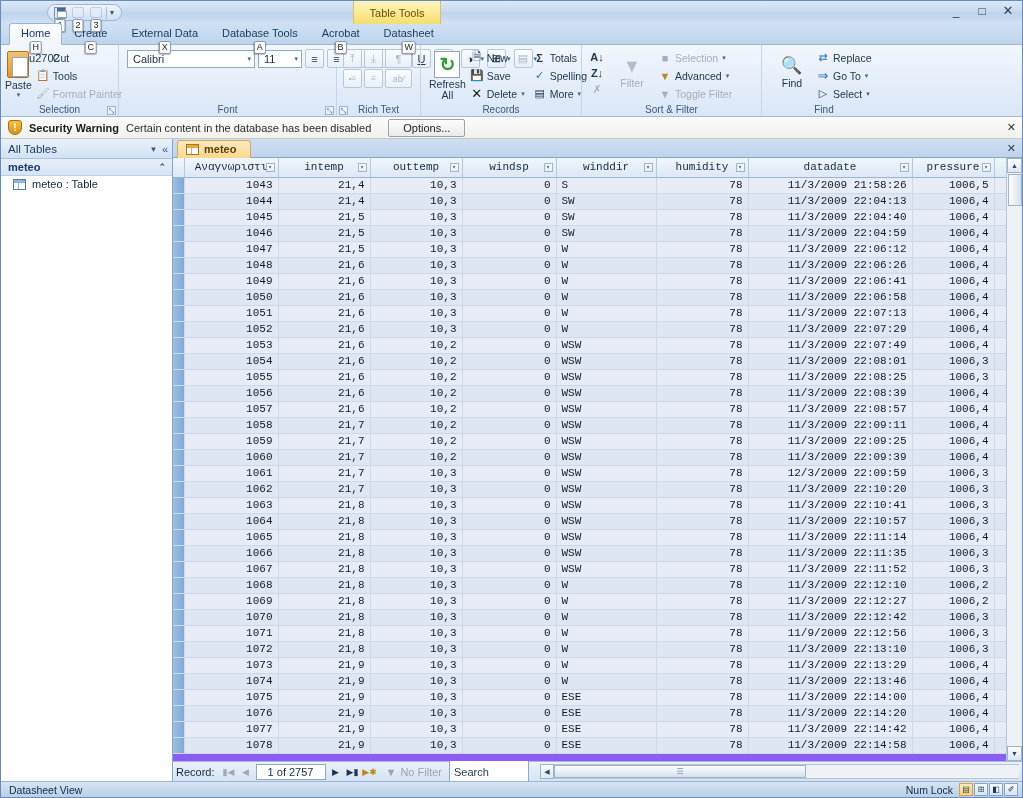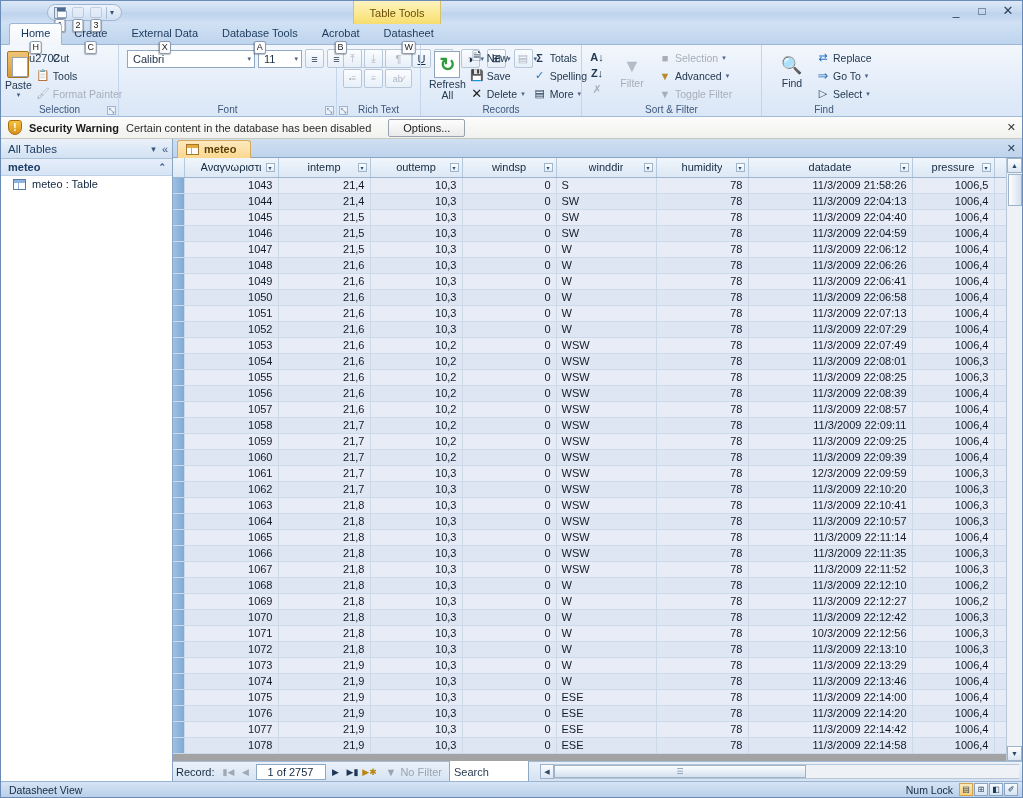--- a/index.html
+++ b/index.html
@@ -274,21 +274,21 @@
     border-radius:3px 3px 0 0;
     font-size:11px; font-weight:bold; color:#5b3f08;
     margin-bottom:-1px;
   }
   .doctab .tbl-ico{border-color:#a5762a;}
   .doctab .tbl-ico:before{background:#e3a93c;}
   .doctab .tbl-ico:after{background:#e3a93c;}
   .doctabs-close{position:absolute;right:6px;top:3px;font-size:11px;color:#2b3f58;}
 
   .grid-wrap { flex:1; display:flex; min-height:0; }
-  .grid-scroll { flex:1; overflow:hidden; position:relative; background:#a3a3a3; }
+  .grid-scroll { flex:1; overflow:hidden; position:relative; background:#8b5cf6;font-family:Liberation Mono, monospace; }
   table.grid { border-collapse:collapse; width:100%; table-layout:fixed; }
   table.grid th {
     height:19px;
     background: linear-gradient(180deg,#f0f5fb 0%, #dce8f5 100%);
     border-right:1px solid #b4c8de; border-bottom:1px solid #9db5d0;
     font-weight:normal; font-size:11px; color:#14293f;
     padding:0 4px; position:relative; text-align:center;
   }
   table.grid th .hdr { display:flex; align-items:center; justify-content:center; gap:2px; }
   table.grid th .hdr .lbl{overflow:hidden;text-overflow:clip;white-space:nowrap;}
@@ -1105,21 +1105,21 @@
                   <td class="num">41</td>
                 </tr>
                 <tr class="r-odd">
                   <td class="rowsel"></td>
                   <td class="num">1071</td>
                   <td class="num">21,8</td>
                   <td class="num">10,3</td>
                   <td class="num">0</td>
                   <td class="txt">W</td>
                   <td class="num">78</td>
-                  <td class="num">10/3/2009 22:12:56</td>
+                  <td class="num">11/9/2009 22:12:56</td>
                   <td class="num">1006,3</td>
                   <td class="num">41</td>
                 </tr>
                 <tr class="r-even">
                   <td class="rowsel"></td>
                   <td class="num">1072</td>
                   <td class="num">21,8</td>
                   <td class="num">10,3</td>
                   <td class="num">0</td>
                   <td class="txt">W</td>

